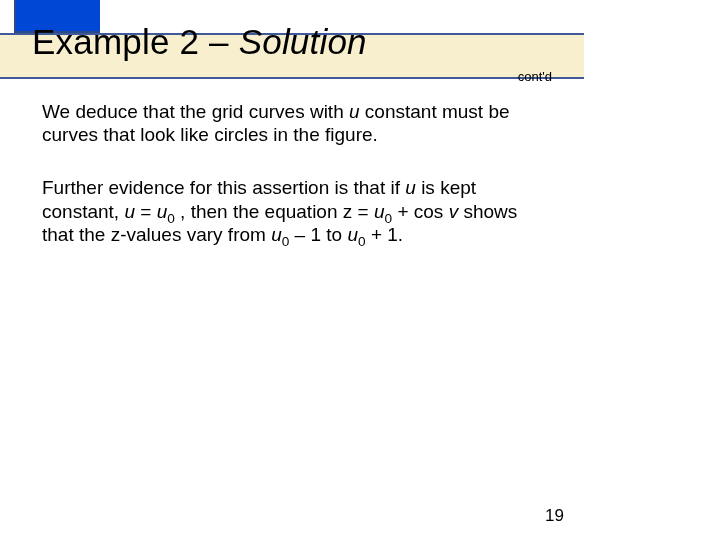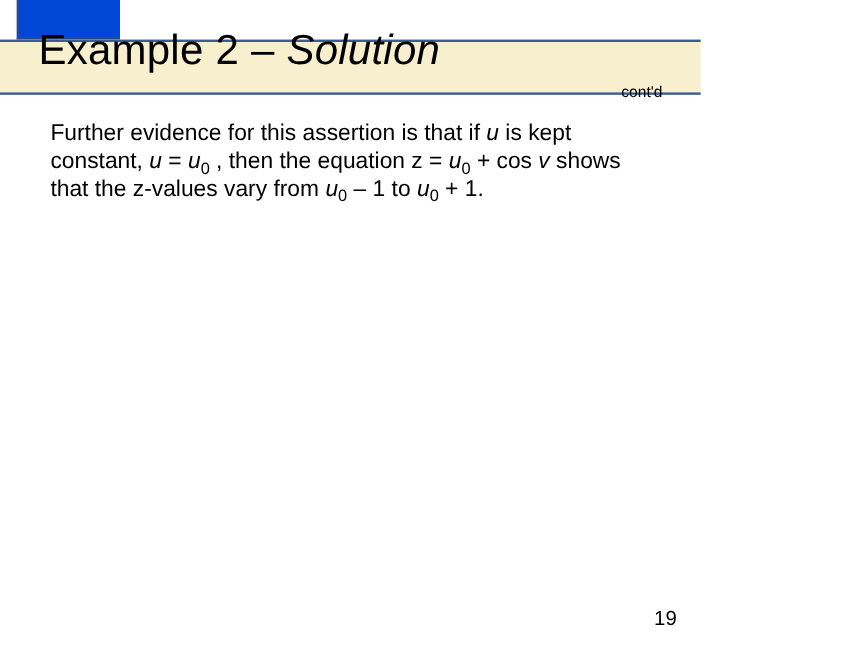--- a/index.html
+++ b/index.html
@@ -77,19 +77,22 @@
   <div class="title-band"></div>
 
   <div class="title-text">
     <span>Example 2 – </span><span class="italic">Solution</span>
   </div>
 
   <div class="contd">cont'd</div>
 
   <div class="body">
     <p>
+      <span>We deduce that the grid curves with </span><span class="mi">u</span><span> constant must be curves that look like circles in the figure.</span>
+    </p>
+    <p>
       <span>Further evidence for this assertion is that if </span><span class="mi">u</span><span> is kept constant, </span><span class="mi">u</span><span> = </span><span class="mi">u</span><span class="sub">0</span><span> , then the equation z = </span><span class="mi">u</span><span class="sub">0</span><span> + cos </span><span class="mi">v</span><span> shows that the z-values vary from </span><span class="mi">u</span><span class="sub">0</span><span> – 1 to </span><span class="mi">u</span><span class="sub">0</span><span> + 1.</span>
     </p>
   </div>
 
   <div class="pagenum">19</div>
 
 </div>
 
 </body></html>

